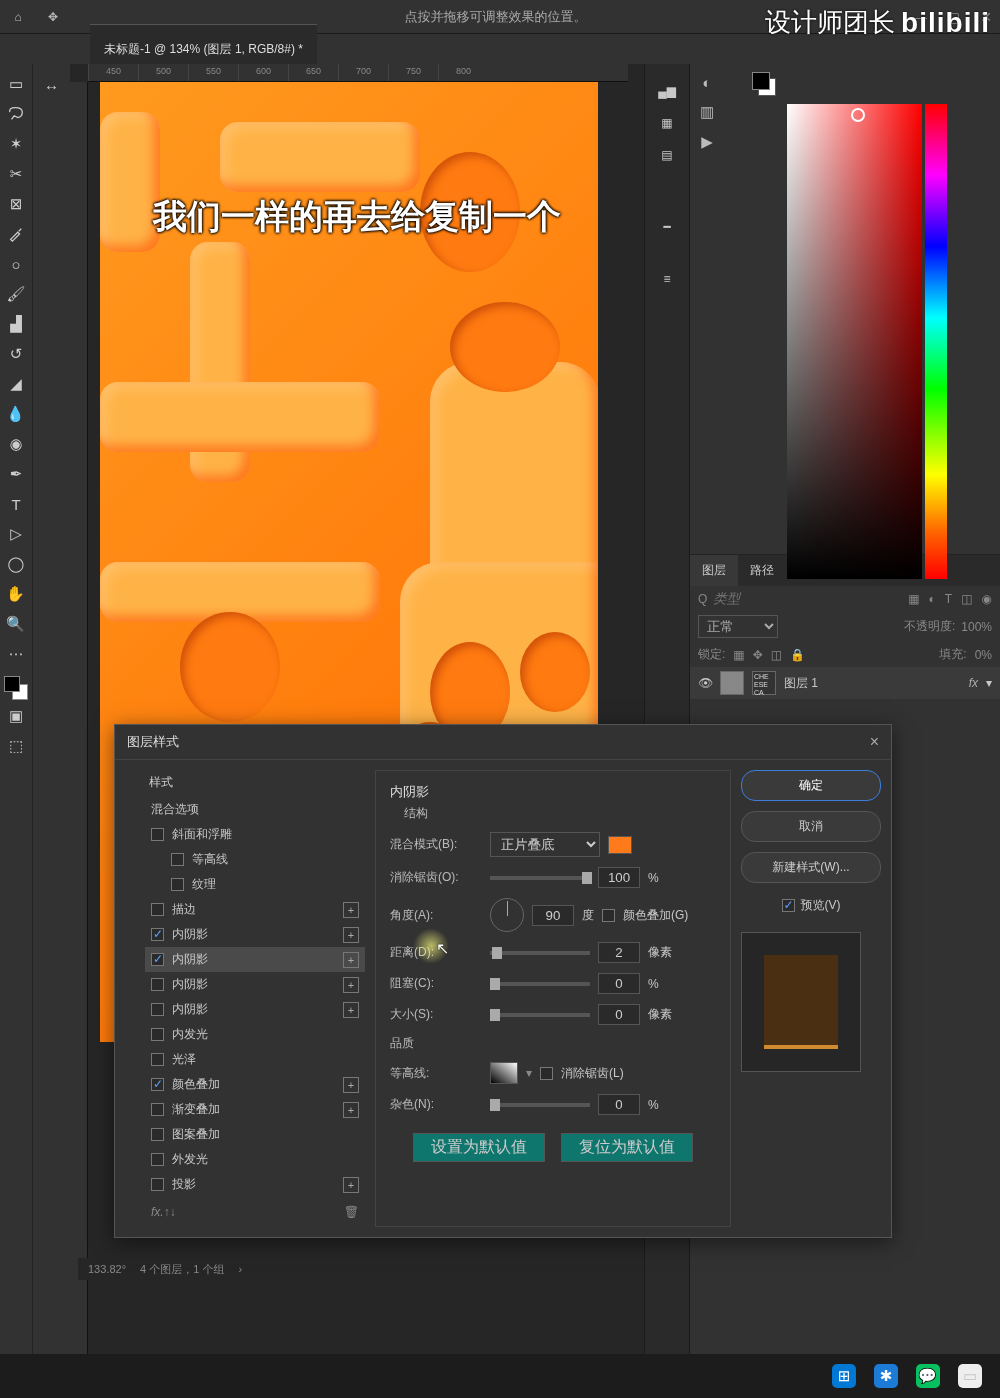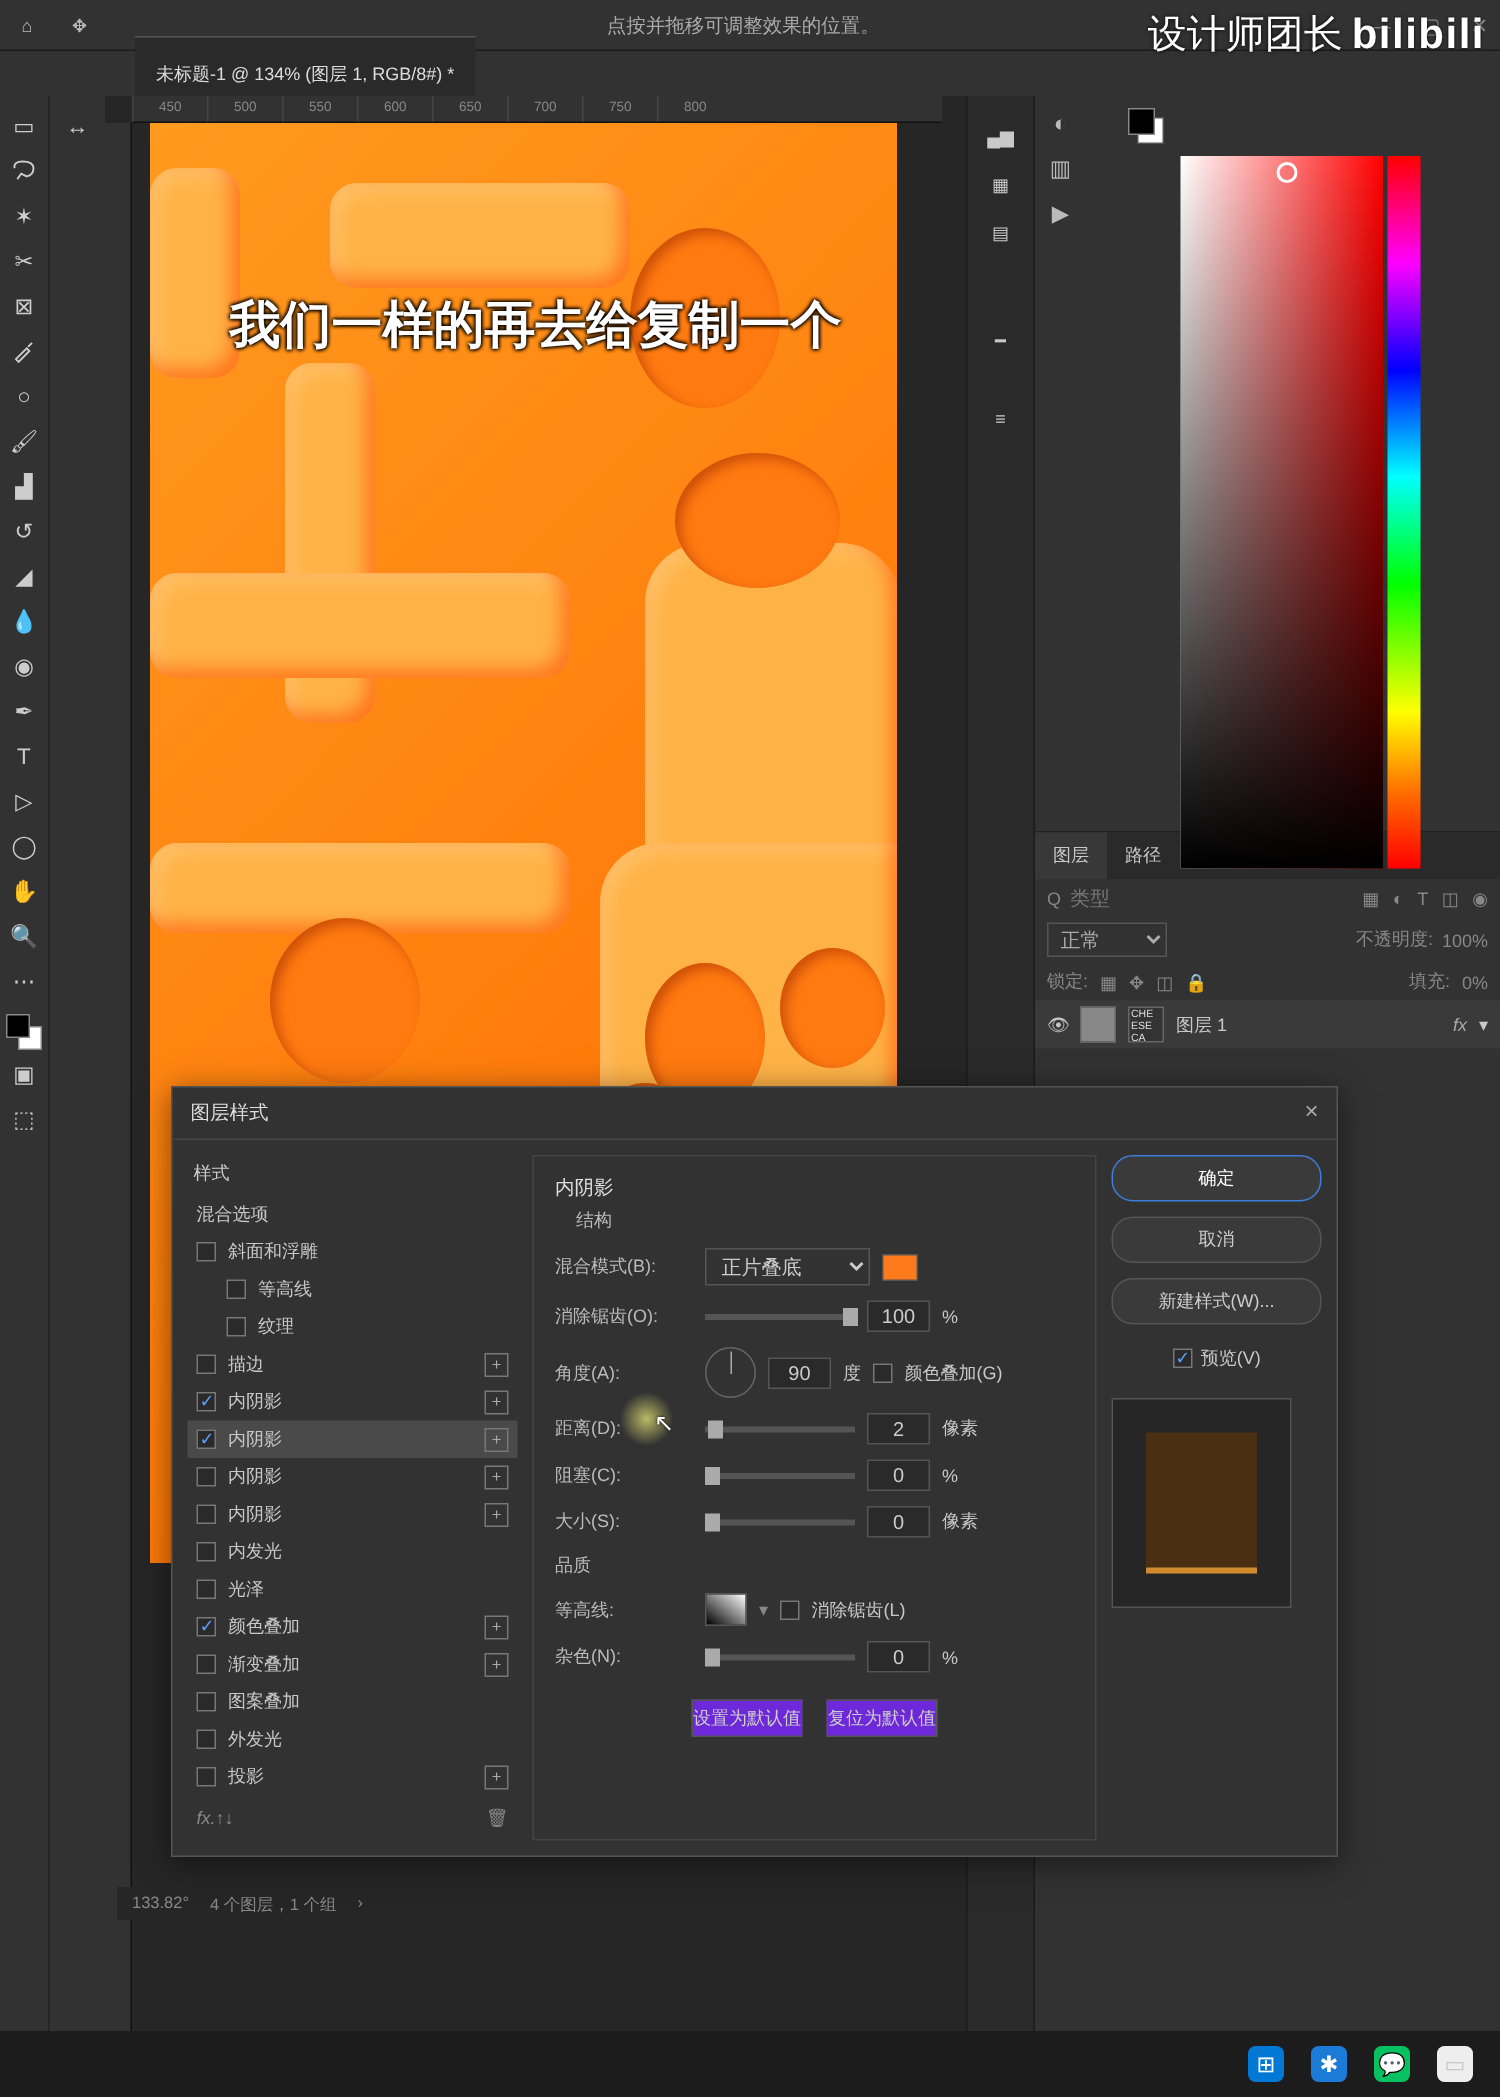--- a/index.html
+++ b/index.html
@@ -42,36 +42,36 @@
 .color-panel { flex:1; padding:8px; }
 .color-picker { width:160px; height:475px; position:relative; margin-left:35px; display:flex; }
 .picker-main { width:135px; height:475px; background: linear-gradient(to bottom, rgba(0,0,0,0), #000), linear-gradient(to right, #fff, #f00); position:relative; }
 .picker-main::after { content:''; position:absolute; top:4px; left:64px; width:10px; height:10px; border:2px solid #fff; border-radius:50%; }
 .hue-strip { width:22px; height:475px; margin-left:3px; background: linear-gradient(to bottom, #f00,#f0f 15%,#00f 30%,#0ff 45%,#0f0 60%,#ff0 78%,#ff6600 90%,#f00); }
 .layers-panel { border-top:1px solid #222; }
 .panel-tabs { display:flex; background:#2a2a2a; }
 .panel-tabs span { padding:7px 12px; cursor:pointer; }
 .panel-tabs span.active { background:#383838; }
 .filter-row { display:flex; align-items:center; padding:5px 8px; gap:6px; color:#888; }
-.filter-row input { background:transparent; border:none; color:#fde047; width:60px; }
+.filter-row input { background:transparent; border:none; color:#fde047; width:60px;font-style:italic; }
 .filter-icons { display:flex; gap:9px; margin-left:auto; font-size:12px; }
 .blend-row { display:flex; align-items:center; padding:4px 8px; gap:6px; color:#888; }
 .blend-row select { background:#323232; border:1px solid #555; color:#aaa; padding:2px 4px; width:80px; }
 .lock-row { display:flex; align-items:center; padding:4px 8px; gap:8px; color:#888; font-size:12px; }
 .layer-item { display:flex; align-items:center; padding:4px 8px; gap:8px; background:#3a3a3a; }
 .layer-item .eye { width:14px; }
 .layer-item .thumb { width:24px; height:24px; background:#888; border:1px solid #666; }
 .layer-item .fx { margin-left:auto; font-style:italic; color:#aaa; }
 
 .dialog { position:absolute; top:724px; left:114px; width:778px; background:#323232; border:1px solid #555; box-shadow:0 4px 20px rgba(0,0,0,.5); z-index:50; }
 .dialog-header { display:flex; align-items:center; padding:8px 12px; border-bottom:1px solid #444; }
 .dialog-header .title { font-size:13px; color:#ddd; }
 .dialog-header .close { margin-left:auto; font-size:16px; color:#aaa; cursor:pointer; }
 .dialog-body { display:flex; padding:10px; gap:10px; }
-.styles-list { width:220px; }
+.styles-list { width:220px;margin-left:20px; }
 .styles-list h4 { font-size:12px; font-weight:normal; color:#ccc; margin:4px 0 6px 4px; }
 .style-row { display:flex; align-items:center; padding:4px 6px; gap:8px; cursor:pointer; }
 .style-row.sub { padding-left:26px; }
 .style-row.selected { background:#4a4a4a; }
 .style-row .plus { margin-left:auto; width:16px; height:16px; border:1px solid #777; display:flex; align-items:center; justify-content:center; font-size:11px; color:#aaa; }
 .cb { width:13px; height:13px; border:1px solid #777; background:#2a2a2a; display:inline-block; position:relative; }
 .cb.checked::after { content:'✓'; position:absolute; top:-2px; left:1px; color:#5aa0ff; font-size:12px; }
 .styles-footer { display:flex; align-items:center; padding:8px 6px; color:#888; }
 .styles-footer span { cursor:pointer; }
 .styles-footer .trash { margin-left:auto; }
@@ -82,21 +82,21 @@
 .field { display:flex; align-items:center; margin-bottom:10px; gap:8px; }
 .field .lbl { width:92px; text-align:left; color:#bbb; }
 .field select { background:#323232; border:1px solid #555; color:#ccc; padding:3px 6px; width:110px; }
 .field .sw { width:24px; height:18px; background:#ff7a1a; border:1px solid #555; }
 .slider-track { width:100px; height:4px; background:#555; position:relative; }
 .slider-thumb { position:absolute; top:-4px; width:10px; height:12px; background:#aaa; }
 .field input.num { width:42px; background:#2a2a2a; border:1px solid #555; color:#ccc; text-align:center; padding:2px; }
 .angle { width:34px; height:34px; border:1px solid #666; border-radius:50%; position:relative; }
 .angle::after { content:''; position:absolute; width:1px; height:15px; background:#aaa; top:2px; left:50%; }
 .contour-sw { width:28px; height:22px; background:linear-gradient(to top right,#000,#fff); border:1px solid #555; }
-.btn-sm { background:#6d28d9; border:1px solid #555; color:#ccc; padding:3px 0; cursor:pointer; font-size:12px; }
+.btn-sm { background:#0f766e; border:1px solid #555; color:#ccc; padding:3px 17px; cursor:pointer; font-size:16px; }
 
 .actions-pane { width:140px; display:flex; flex-direction:column; gap:10px; align-items:stretch; }
 .actions-pane button { background:#3a3a3a; border:1px solid #555; color:#ccc; padding:6px 0; border-radius:14px; cursor:pointer; font-size:12px; }
 .actions-pane button.primary { border-color:#3d7edb; color:#fff; }
 .actions-pane .preview { display:flex; align-items:center; gap:6px; justify-content:center; margin-top:4px; }
 .preview-box { width:120px; height:140px; background:#262626; border:1px solid #555; margin-top:8px; position:relative; }
 .preview-box .pv { position:absolute; inset:22px; background:#4a2f12; border-bottom:4px solid #d08a30; }
 
 .status-bar { position:absolute; bottom:118px; left:78px; height:22px; width:520px; background:#262626; color:#888; display:flex; align-items:center; padding:0 10px; font-size:11px; gap:14px; z-index:40; }
 .taskbar { position:absolute; bottom:0; left:0; right:0; height:44px; background:#1c1c1c; display:flex; align-items:center; justify-content:flex-end; padding:0 18px; gap:18px; }

